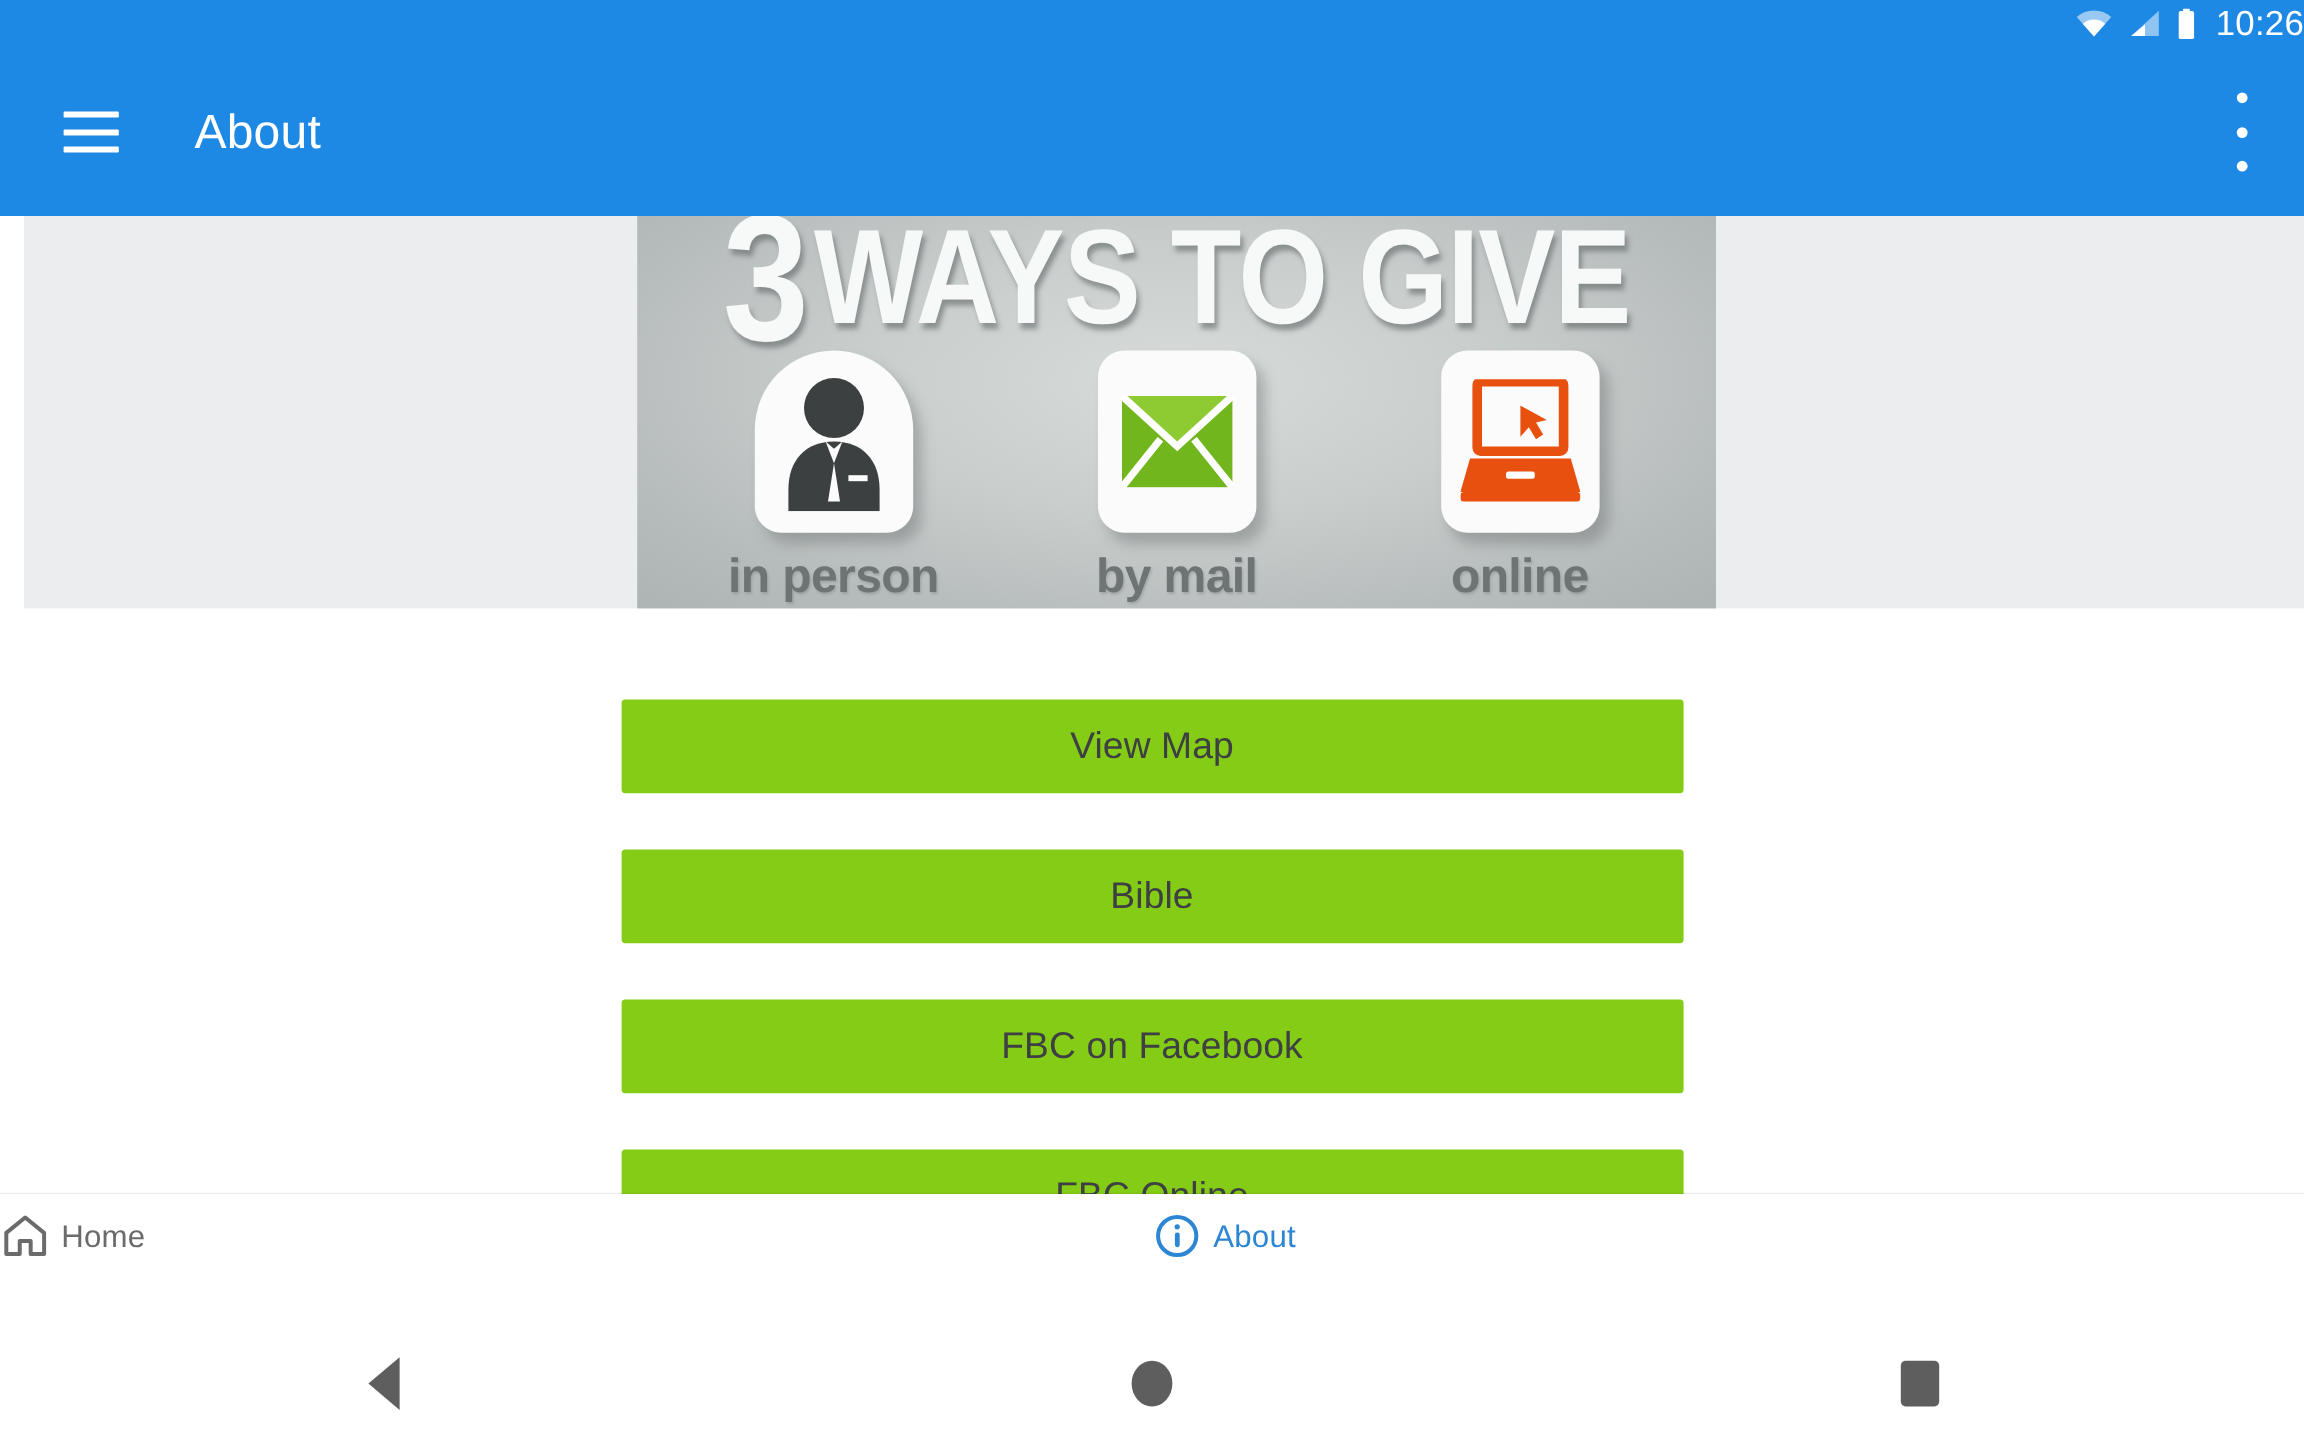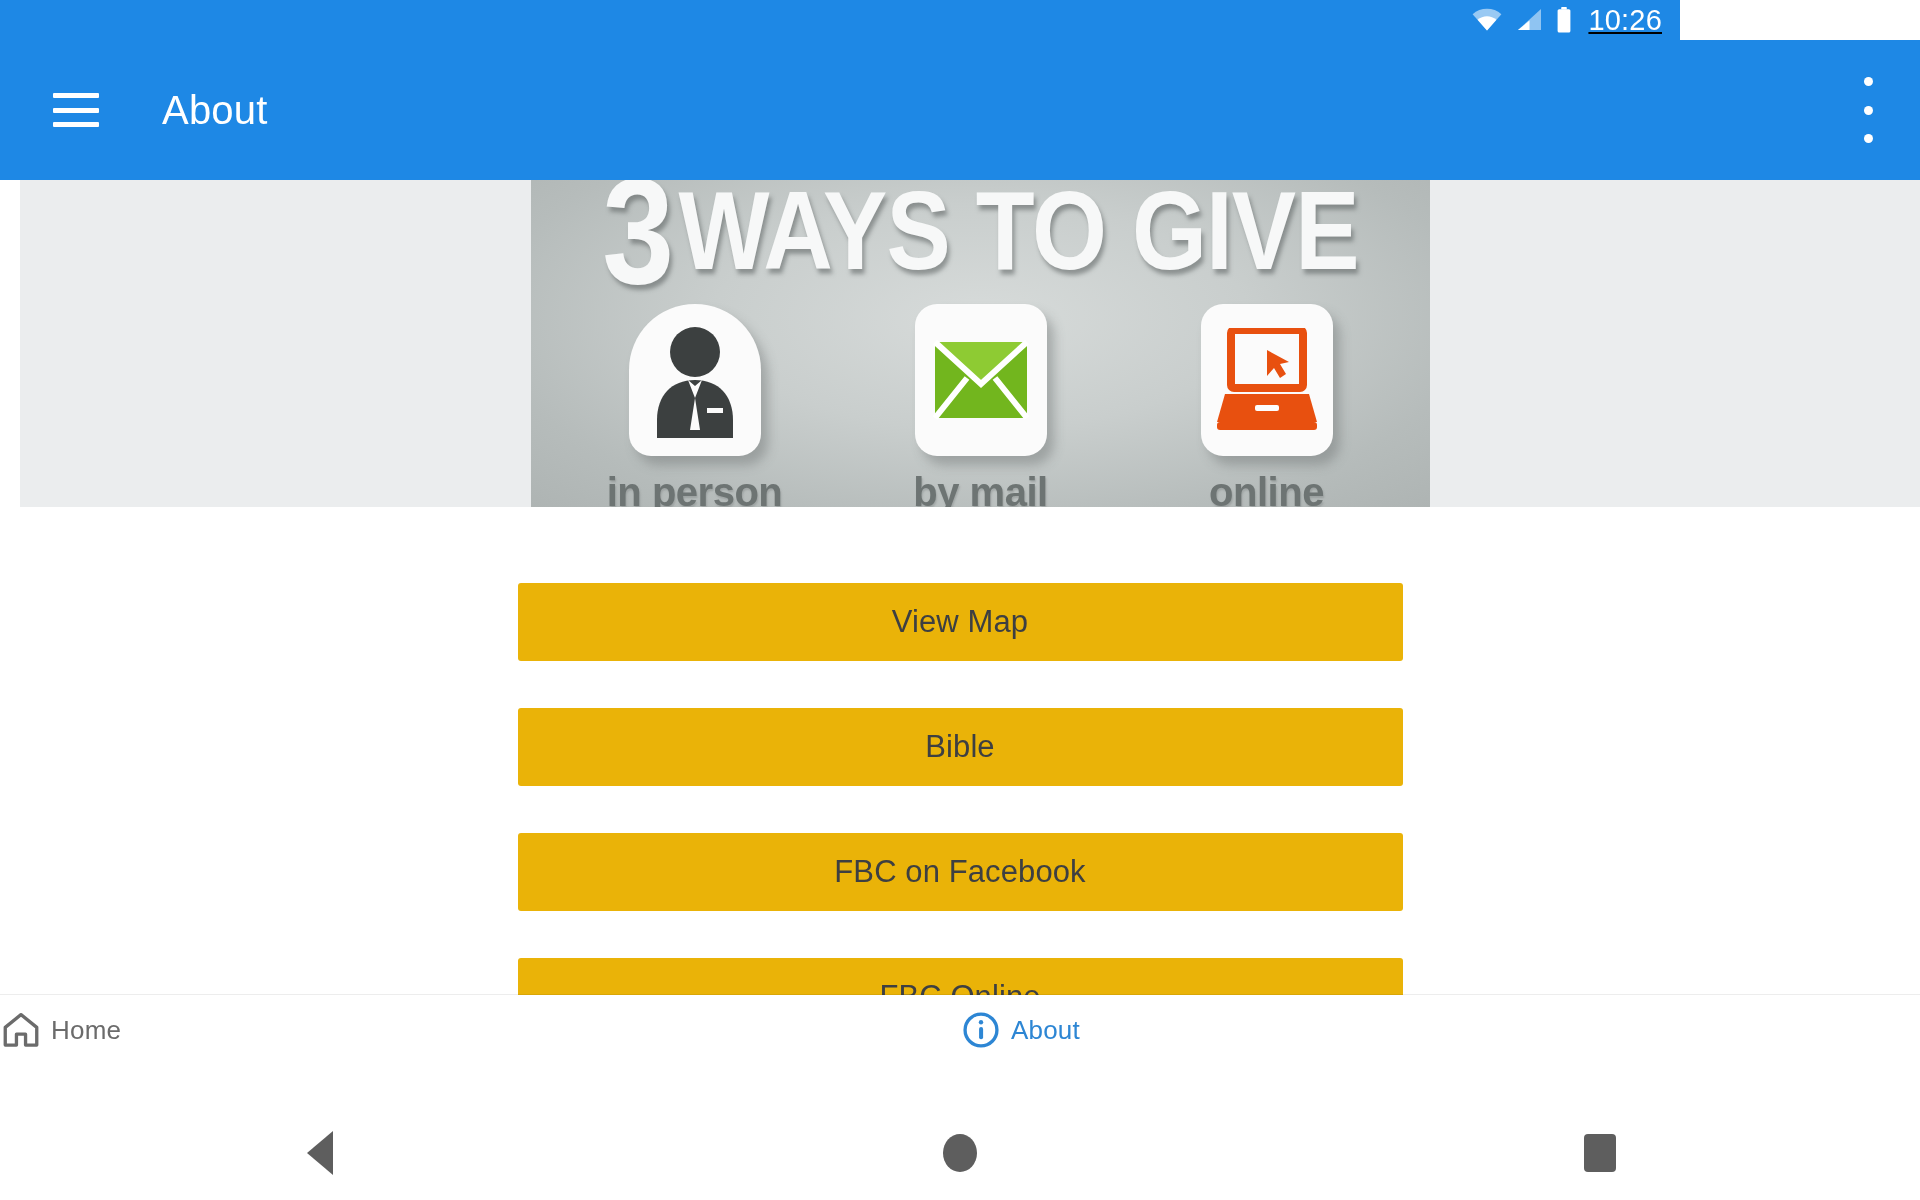--- a/index.html
+++ b/index.html
@@ -16,29 +16,27 @@
     position: relative;
     width: 1920px;
     height: 1200px;
     background: #ffffff;
   }
 
   
   .status-bar {
     position: absolute;
     top: 0; left: 0;
-    width: 1680px;
+    width: 1920px;
     height: 40px;
     background: #1e88e5;
     display: flex;
     align-items: center;
     justify-content: flex-end;
-    padding-right: 18px;
     gap: 14px;
-    text-decoration: underline;
   }
   .status-icon { display: block; }
   .status-clock {
     color: #ffffff;
     font-size: 29px;
     font-weight: 400;
     letter-spacing: 0.2px;
     line-height: 1;
     margin-left: 2px;
   }
@@ -140,21 +138,21 @@
     white-space: nowrap;
   }
   .banner-headline .big3 {
     font-size: 150px;
     vertical-align: -14px;
     margin-right: 6px;
   }
 
   .banner-icons {
     position: absolute;
-    top: 124px;
+    top: 112px;
     left: 0;
     width: 100%;
     display: flex;
     justify-content: center;
     gap: 118px;
   }
   .give-item {
     width: 168px;
     display: flex;
     flex-direction: column;
@@ -190,21 +188,21 @@
   .button-list {
     padding-top: 76px;
     display: flex;
     flex-direction: column;
     align-items: center;
     gap: 47px;
   }
   .list-button {
     width: 885px;
     height: 78px;
-    background: #eab308;
+    background: #84cc16;
     border: none;
     border-radius: 3px;
     color: #3d3f42;
     font-family: "Liberation Sans", sans-serif;
     font-size: 31px;
     font-weight: 400;
     letter-spacing: 0.1px;
     cursor: pointer;
     display: flex;
     align-items: center;

